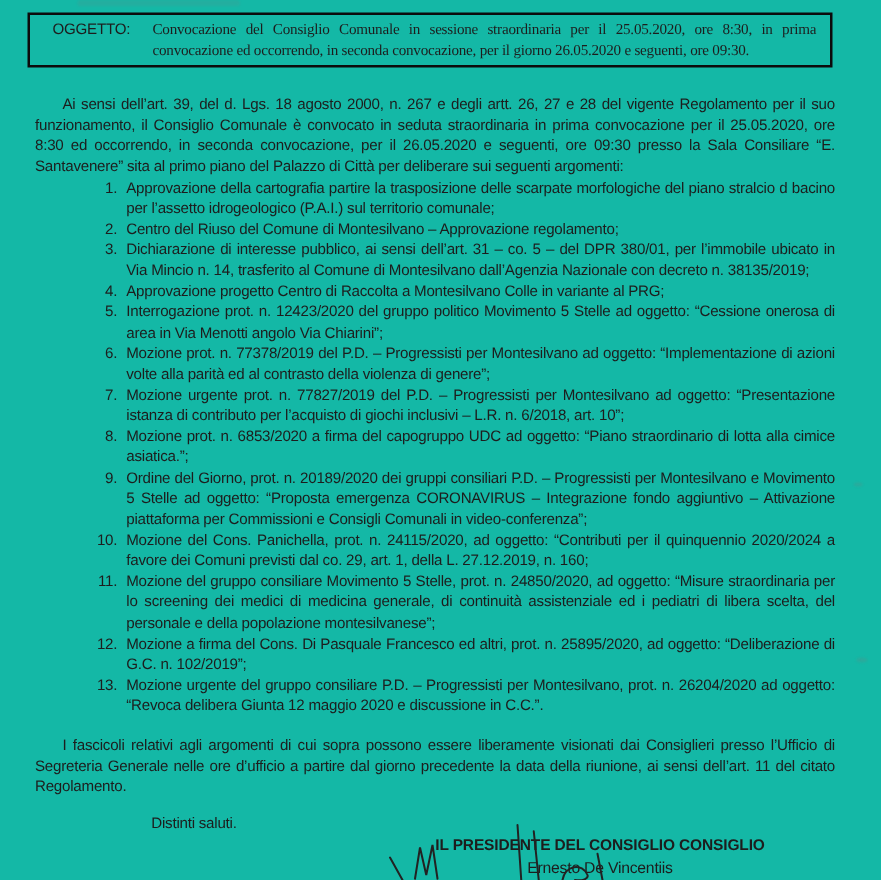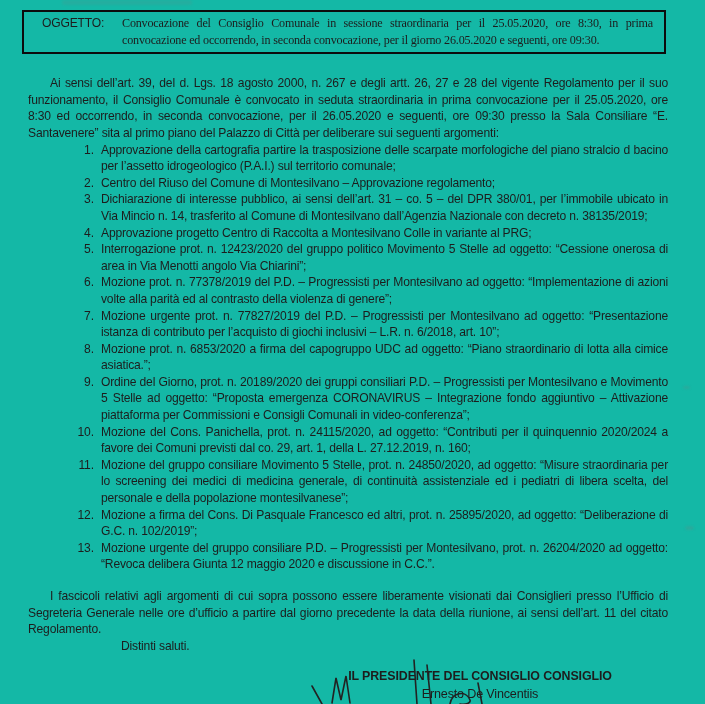--- a/index.html
+++ b/index.html
@@ -51,21 +51,21 @@
   ol.agenda li{
     text-align:justify;
     padding-left:4px;
   }
   .closing{
     margin:15px 0 0 0;
     text-align:justify;
     text-indent:22px;
   }
   .salutation{
-    margin:0 0 0 93px;
+    margin:12px 0 0 93px;
   }
   
   .sig-block{
     position:absolute;
     left:330px;top:668px;
     width:300px;
     text-align:center;
   }
   .sig-title{
     font-weight:bold;

